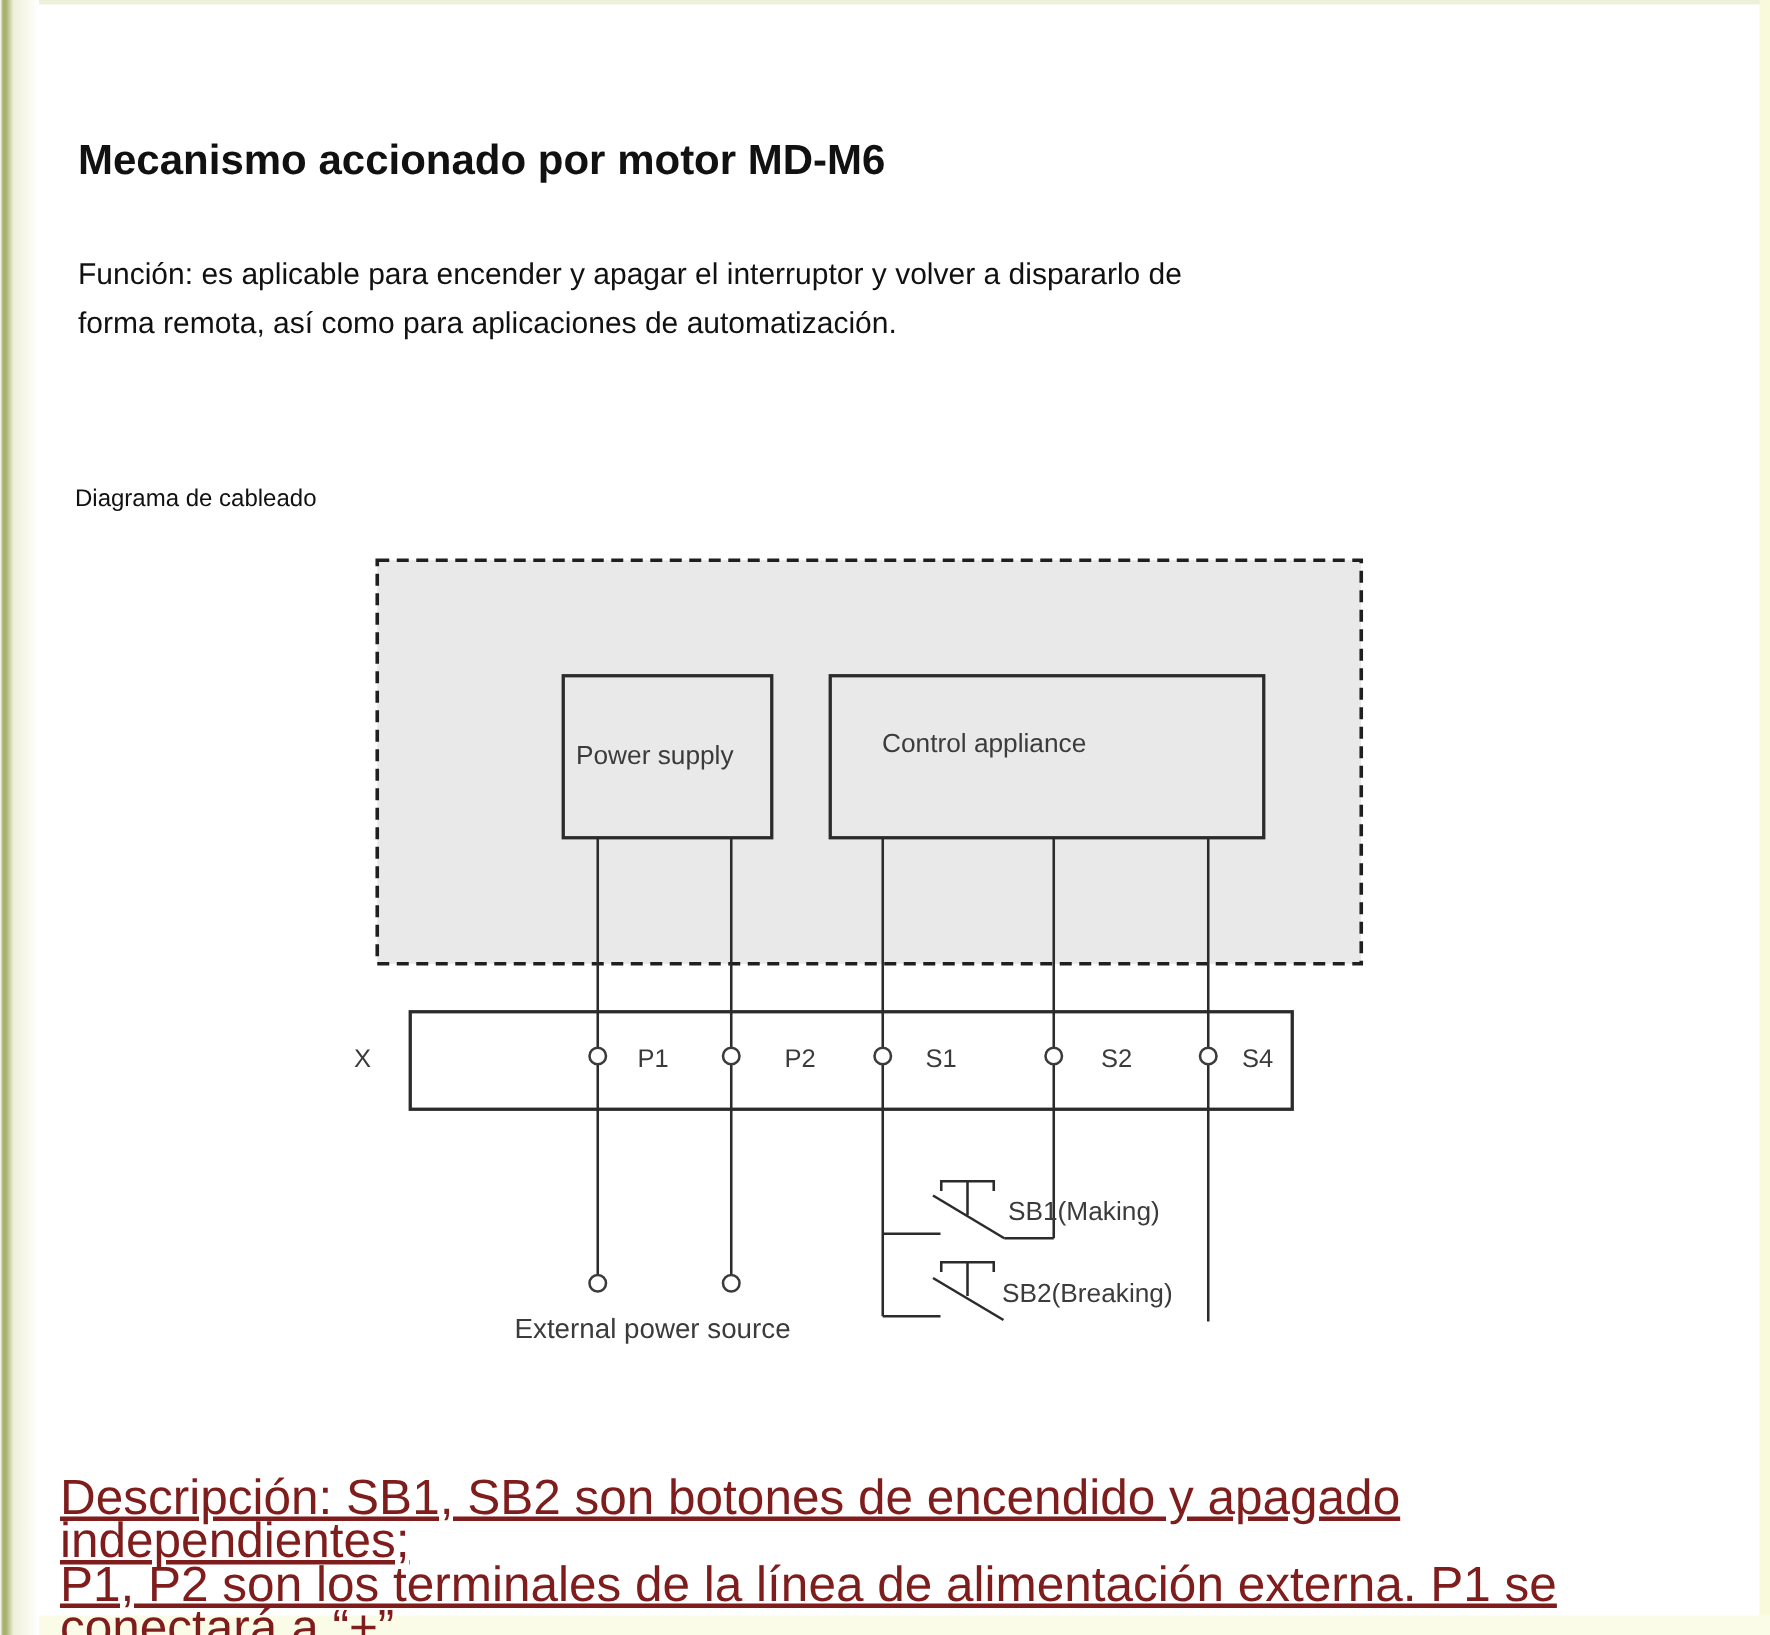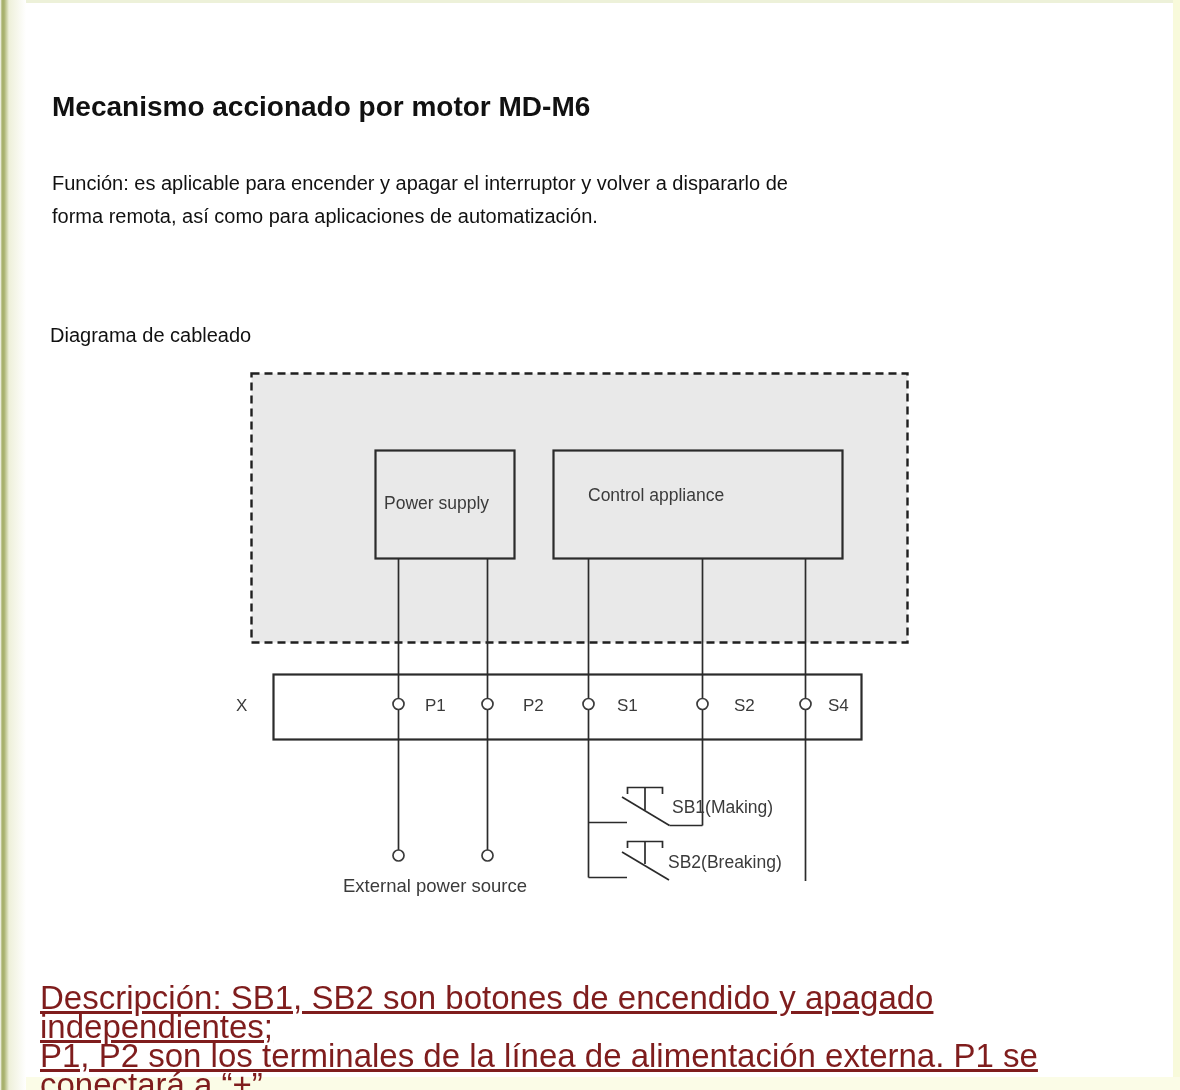--- a/index.html
+++ b/index.html
@@ -20,21 +20,21 @@
   .page-title{
     position:absolute;left:52px;top:54px;
     font-size:28px;line-height:34px;color:#111;margin-top:36px;
   }
   .function-text{
     position:absolute;left:52px;top:147px;width:1100px;
     font-size:20px;line-height:33px;white-space:pre-line;color:#111;
   }
   .diagram-heading{
     position:absolute;left:50px;top:324px;
-    font-size:20px;color:#111;
+    font-size:16px;color:#111;
   }
   .description-text{
     position:absolute;left:40px;top:950px;width:1120px;
     font-size:33px;line-height:29px;white-space:pre-line;color:#7f1d1d;text-decoration:underline;
   }
   .diagram-svg{position:absolute;left:0;top:0;}
   svg text{font-family:"Liberation Sans",sans-serif;fill:#3b3b3b;}
 </style>
 </head>
 <body>

